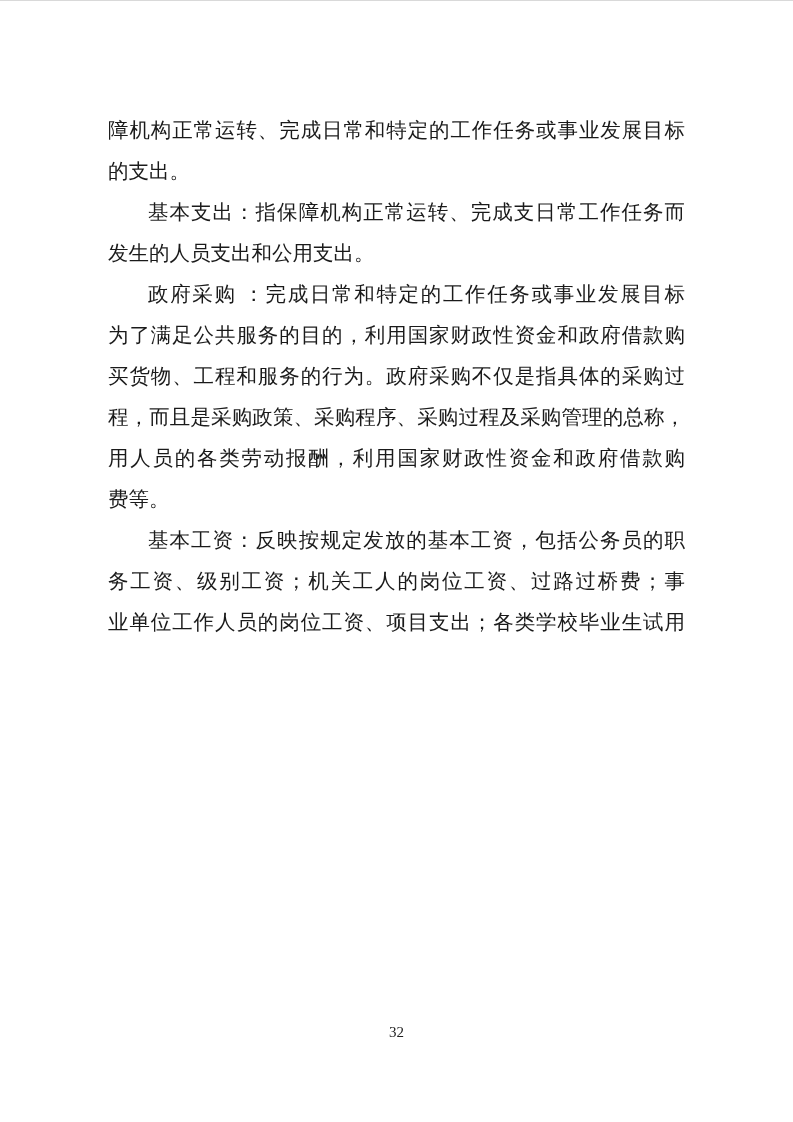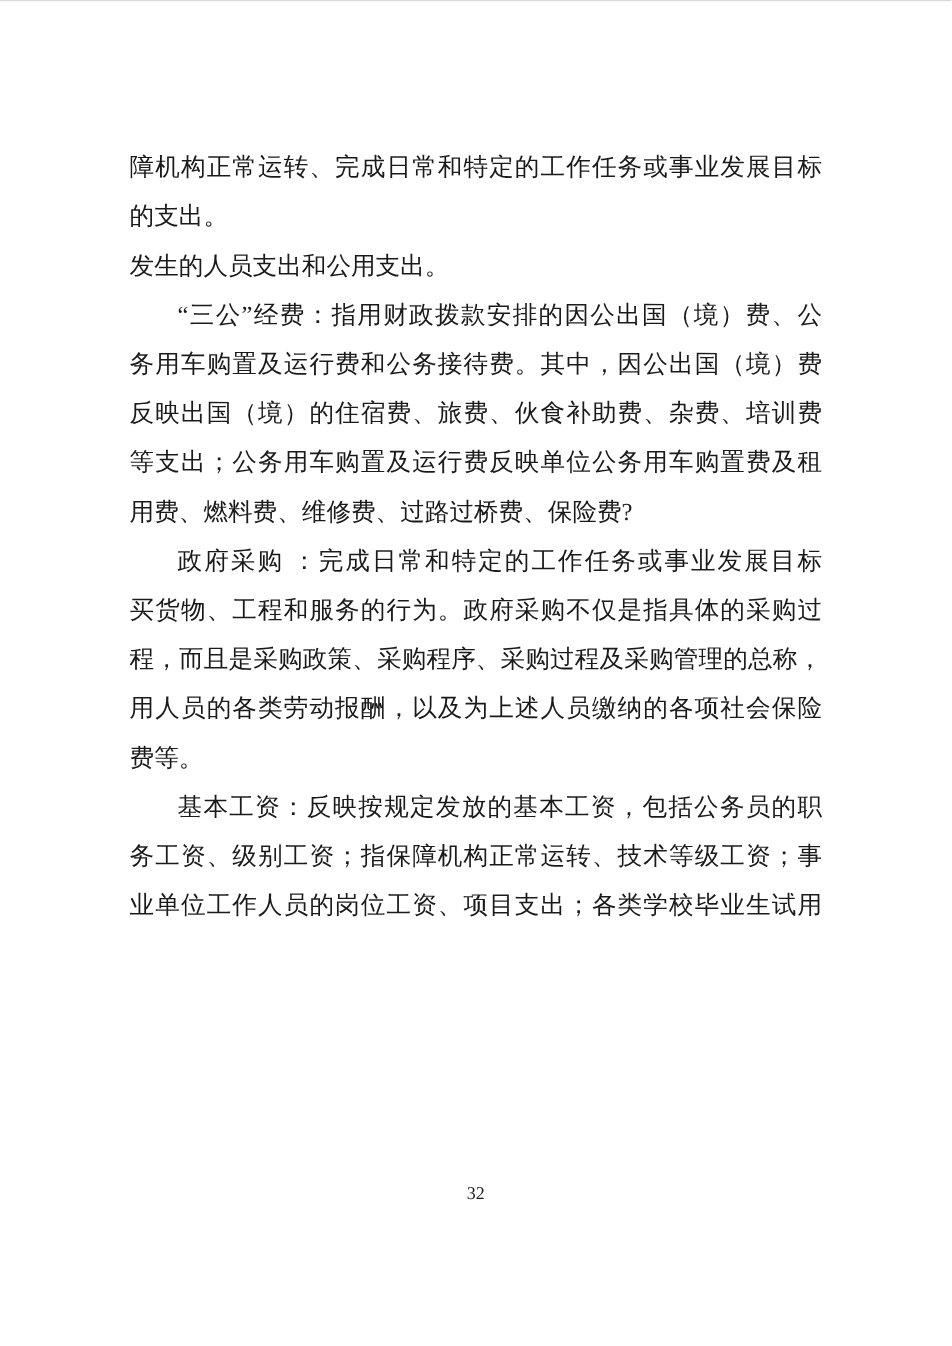--- a/index.html
+++ b/index.html
@@ -13,21 +13,21 @@
     height: 1122px;
     background: #ffffff;
     overflow: hidden;
     font-family: "Liberation Serif", "DejaVu Serif", serif;
     border-top: 1px solid #d9d9d9;
     box-sizing: border-box;
   }
   .text-block {
     position: absolute;
     left: 108px;
-    top: 119px;
+    top: 109px;
     width: 577px;
   }
   .paragraph {
     margin: 0;
     padding: 0;
   }
   .line {
     height: 41px;
     line-height: 41px;
     font-size: 20.5px;
@@ -41,59 +41,54 @@
   .line.pend {
     text-align: left;
     text-align-last: left;
   }
   
   .line.ind {
     text-indent: 40px;
   }
   .page-number {
     position: absolute;
-    top: 984px;
+    top: 1021px;
     left: 0;
     width: 100%;
     height: 20px;
     line-height: 20px;
     text-align: center;
     font-size: 15px;
     color: #1f1f1f;
     font-family: "Liberation Serif", "DejaVu Serif", serif;
   }
 </style>
 </head>
 <body>
 
 <div class="page">
   <div class="text-block">
       <div class="paragraph">
         <div class="line">障机构正常运转、完成日常和特定的工作任务或事业发展目标</div>
         <div class="line pend">的支出。</div>
       </div>
       <div class="paragraph">
+        <div class="line ind">基本支出：指保障机构正常运转、完成支日常工作任务而</div>
         <div class="line pend">发生的人员支出和公用支出。</div>
       </div>
       <div class="paragraph">
-        <div class="line ind">“三公”经费：指用财政拨款安排的因公出国（境）费、公</div>
-        <div class="line">务用车购置及运行费和公务接待费。其中，因公出国（境）费</div>
-        <div class="line">反映出国（境）的住宿费、旅费、伙食补助费、杂费、培训费</div>
-        <div class="line">等支出；公务用车购置及运行费反映单位公务用车购置费及租</div>
-        <div class="line pend">用费、燃料费、维修费、过路过桥费、保险费?</div>
-      </div>
-      <div class="paragraph">
         <div class="line ind">政府采购 ：完成日常和特定的工作任务或事业发展目标</div>
+        <div class="line">为了满足公共服务的目的，利用国家财政性资金和政府借款购</div>
         <div class="line">买货物、工程和服务的行为。政府采购不仅是指具体的采购过</div>
         <div class="line">程，而且是采购政策、采购程序、采购过程及采购管理的总称，</div>
       </div>
       <div class="paragraph">
-        <div class="line">用人员的各类劳动报酬，以及为上述人员缴纳的各项社会保险</div>
+        <div class="line">用人员的各类劳动报酬，利用国家财政性资金和政府借款购</div>
         <div class="line pend">费等。</div>
       </div>
       <div class="paragraph">
         <div class="line ind">基本工资：反映按规定发放的基本工资，包括公务员的职</div>
-        <div class="line">务工资、级别工资；指保障机构正常运转、技术等级工资；事</div>
+        <div class="line">务工资、级别工资；机关工人的岗位工资、过路过桥费；事</div>
         <div class="line">业单位工作人员的岗位工资、项目支出；各类学校毕业生试用</div>
       </div>
     </div>
   <div class="page-number">32</div>
 </div>
 
 </body></html>

